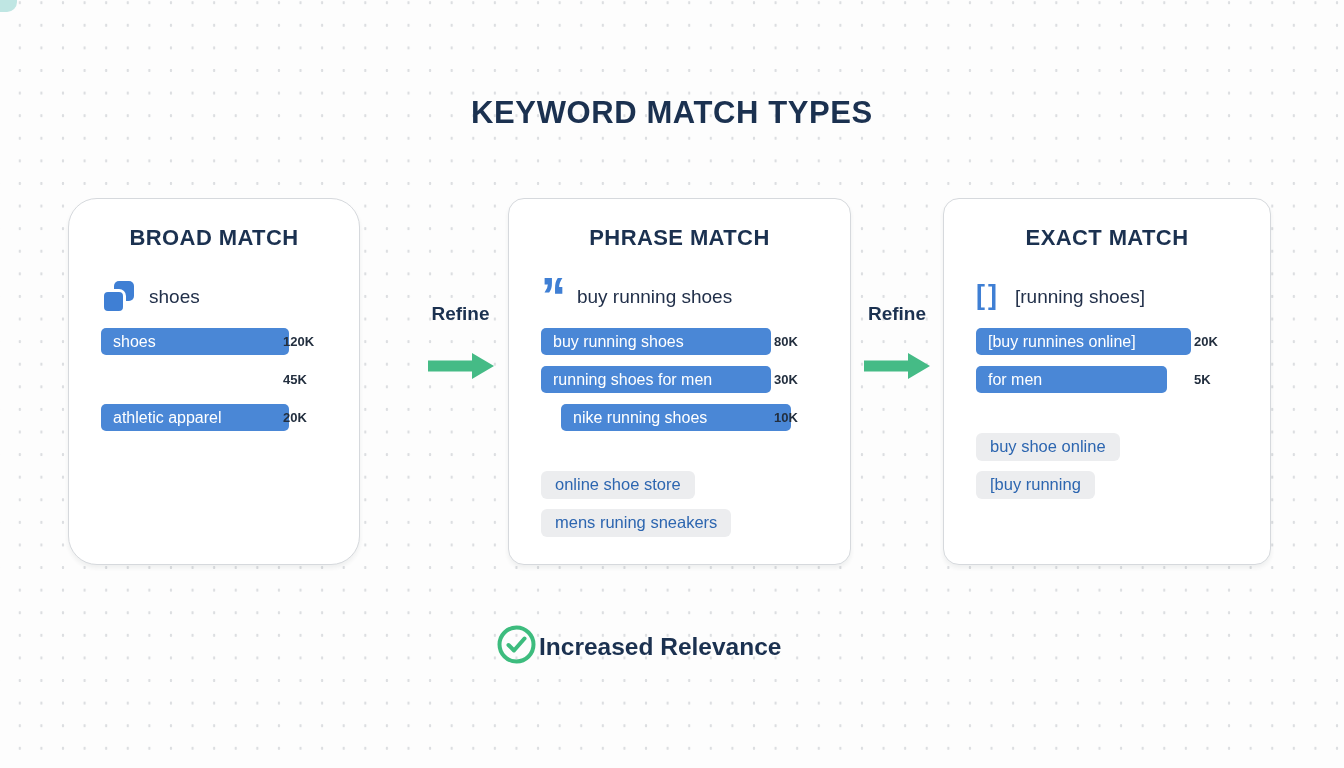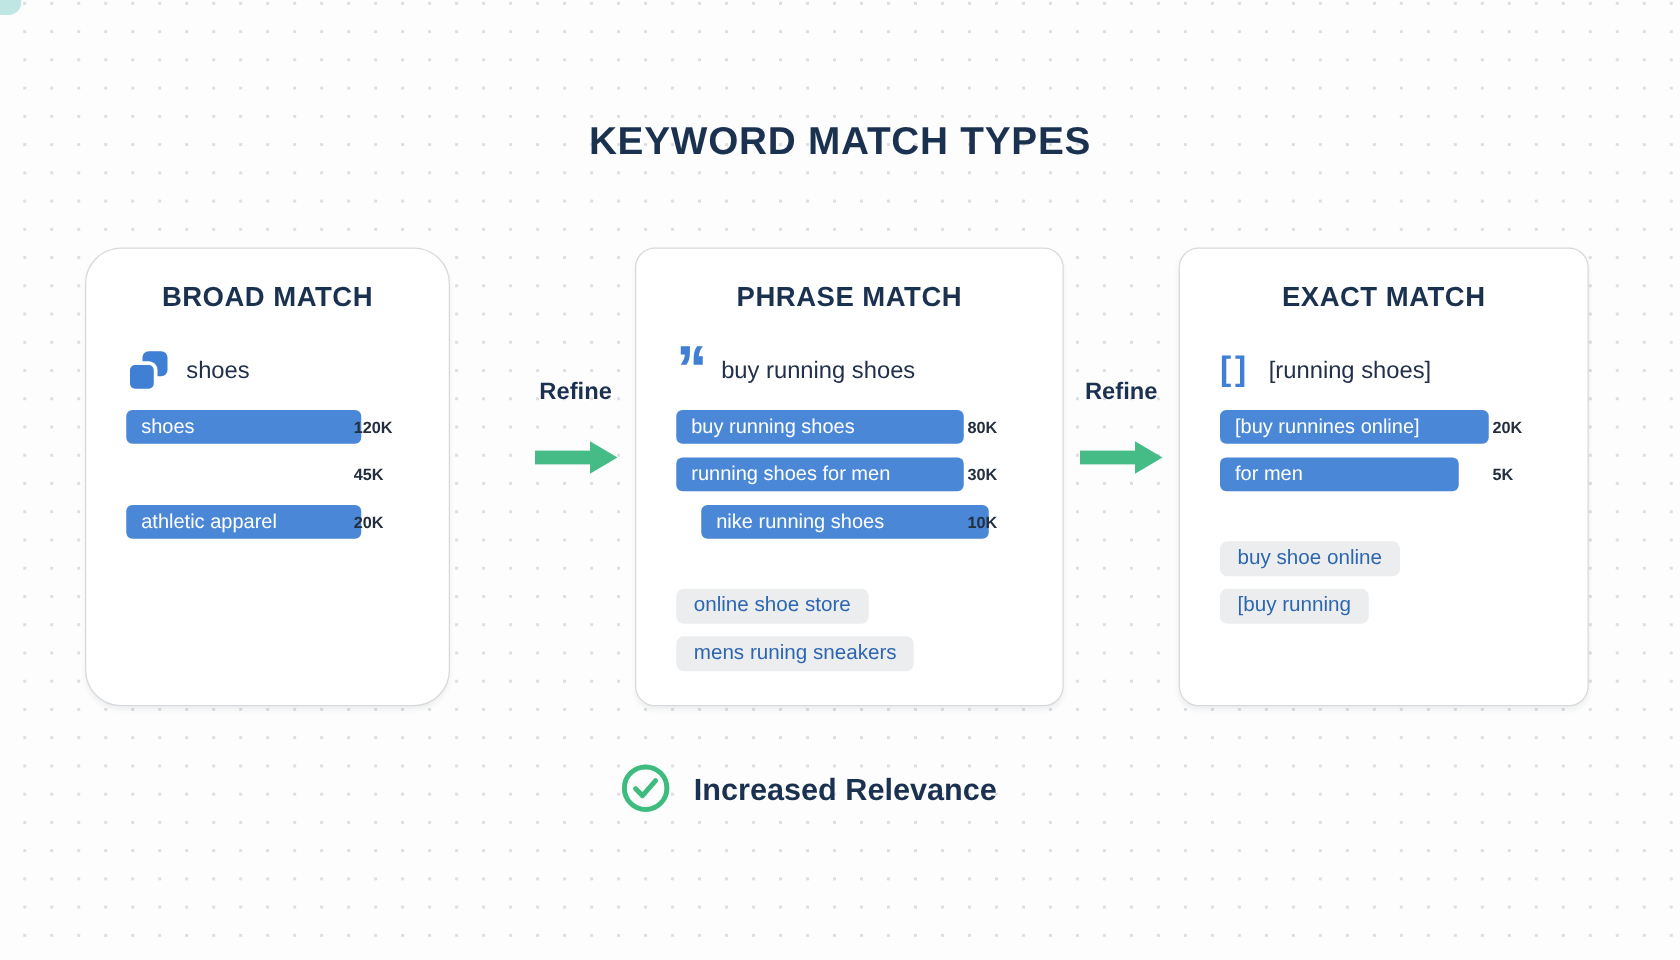--- a/index.html
+++ b/index.html
@@ -78,22 +78,22 @@
     display:table; background:#ecedef; border-radius:6px;
     padding:4px 14px 5px 14px; font-size:16.5px; font-weight:500;
     color:#2d66b0; margin-bottom:10px; white-space:nowrap;
   }
   .connector{ position:absolute; top:303px; text-align:center; }
   .connector-1{ left:413px; width:95px; }
   .connector-2{ left:851px; width:92px; }
   .refine-label{ font-size:19px; font-weight:800; color:#1b3150; }
   .arrow-wrap{ margin-top:26px; }
   .footer{
-    position:absolute; left:496px; top:610px;
-    display:flex; align-items:center; gap:18px;
+    position:absolute; left:496px; top:624px;
+    display:flex; align-items:center; gap:2px;
   }
   .footer-label{ font-size:24.5px; font-weight:800; color:#1b3150; }
 </style>
 </head>
 <body>
 
 <div class="corner-smudge"></div>
 
 <h1 class="page-title">KEYWORD MATCH TYPES</h1>
 

